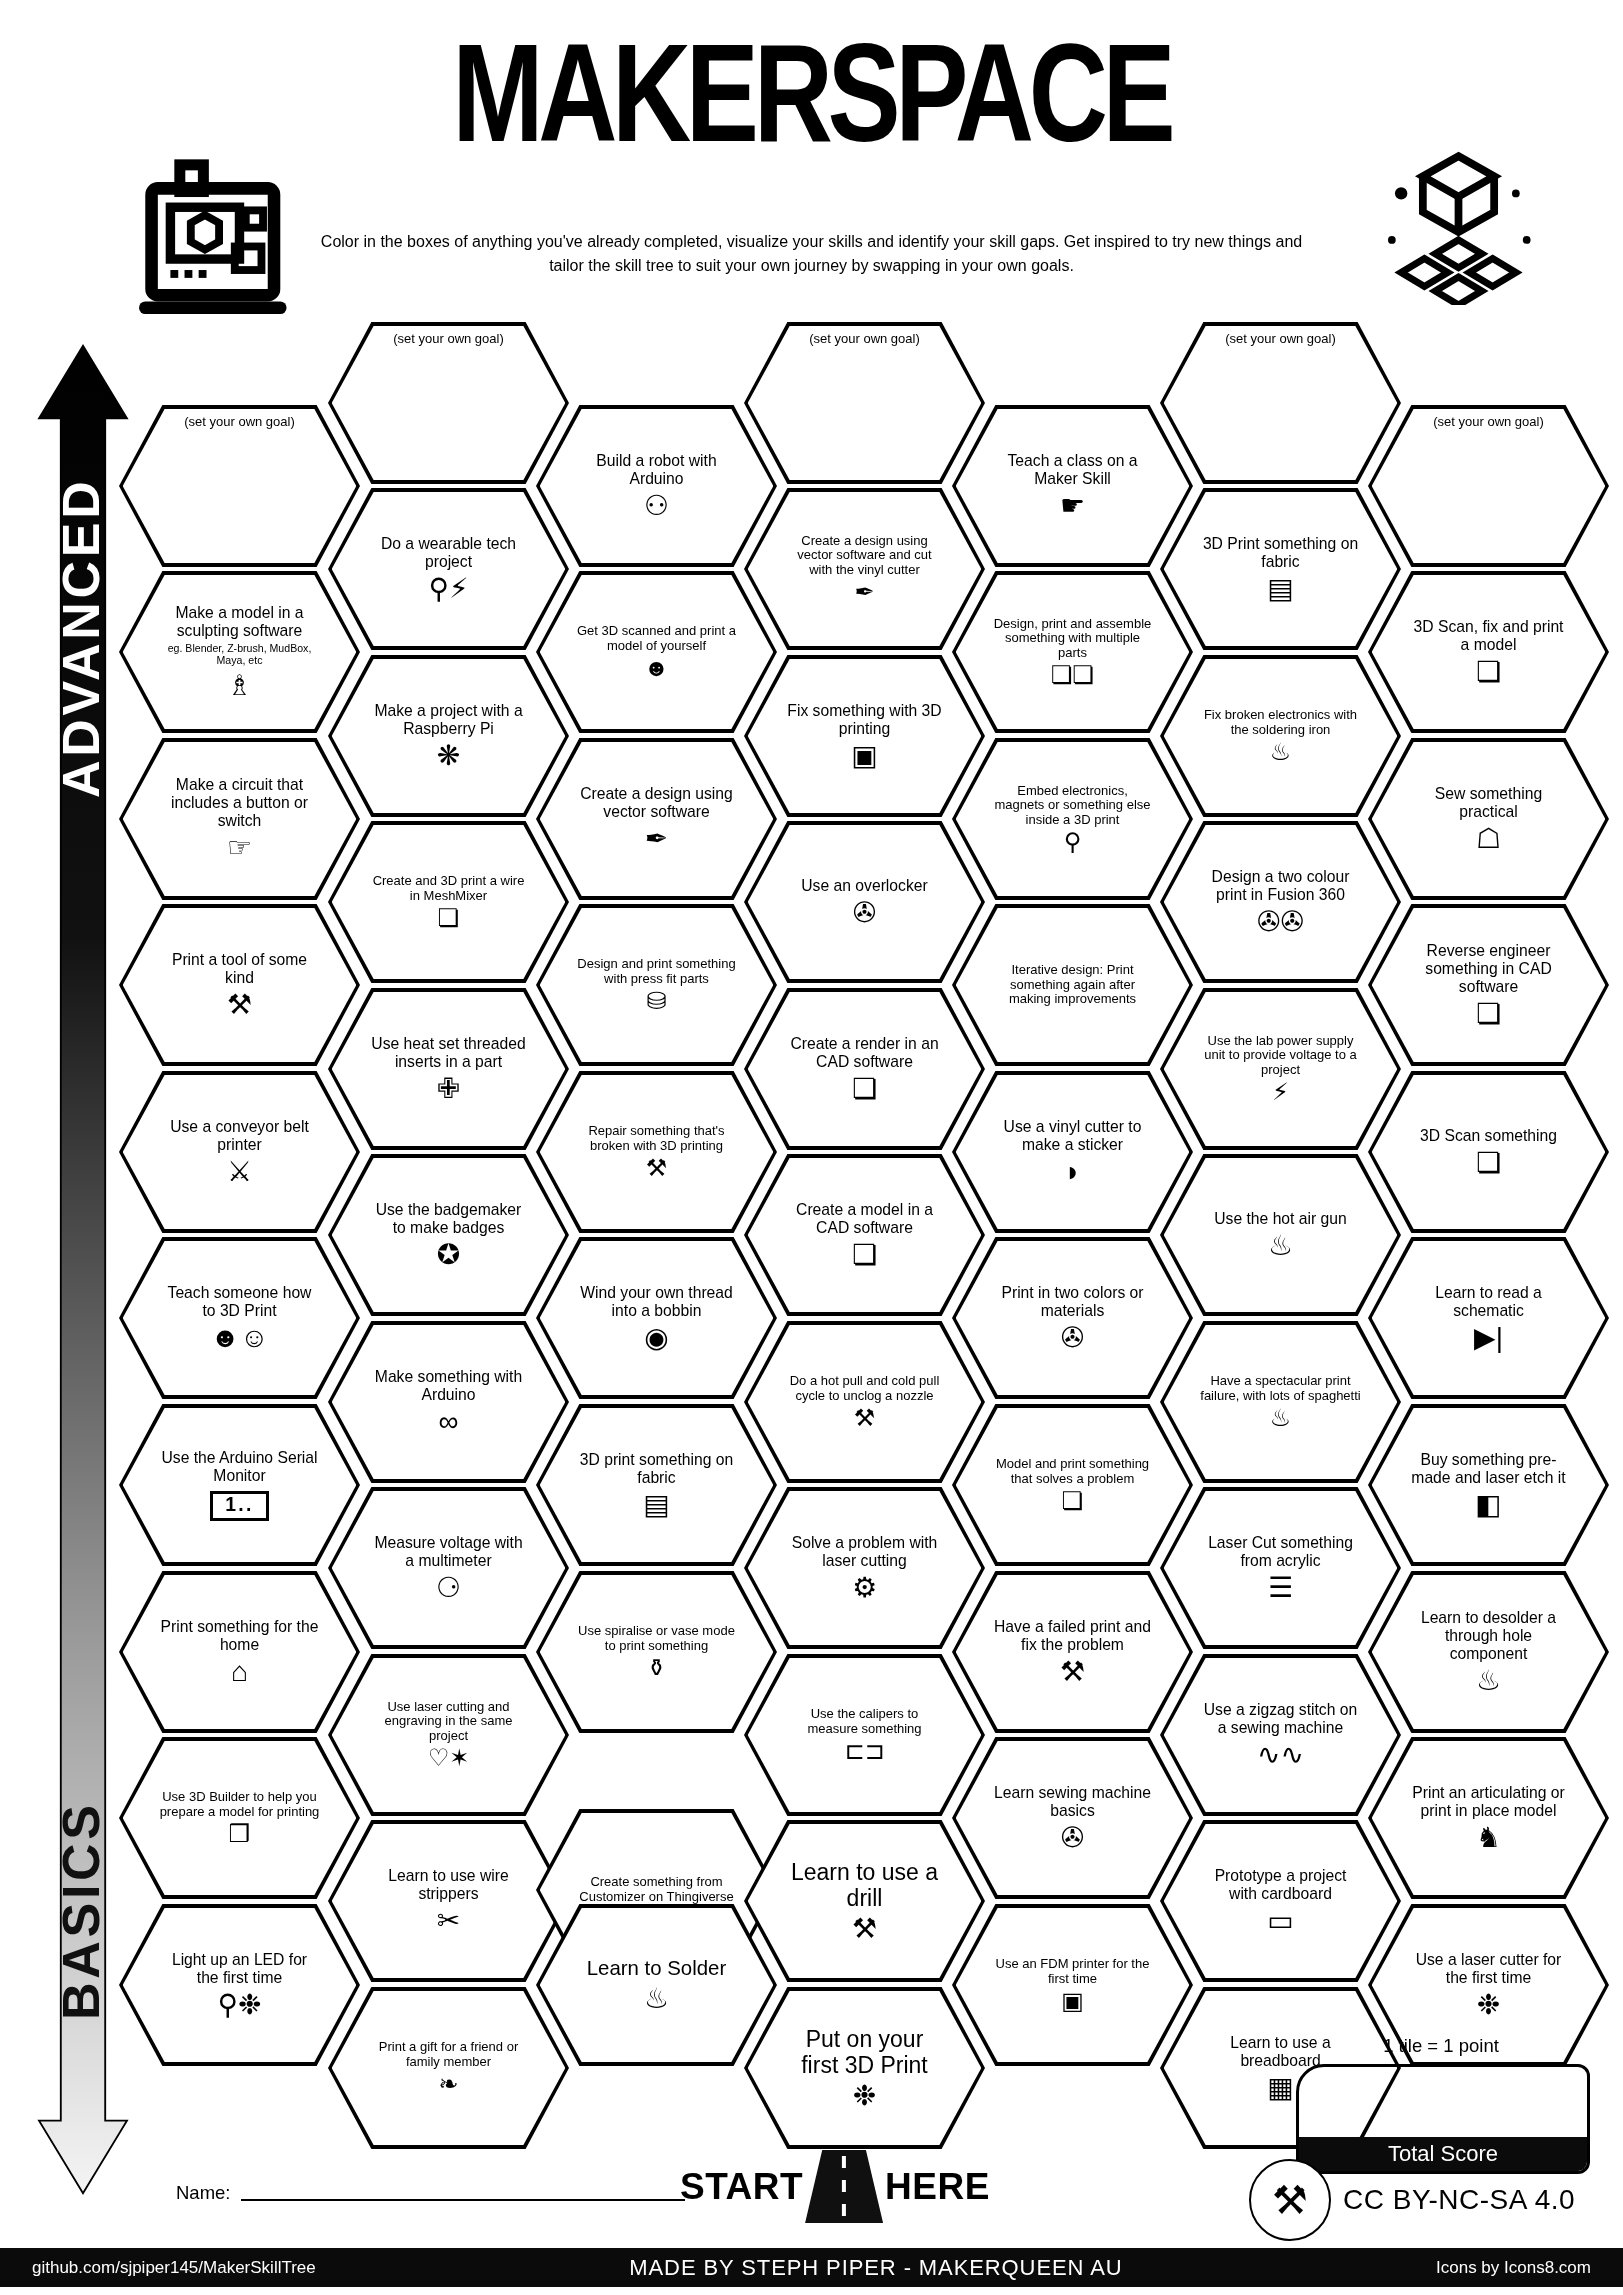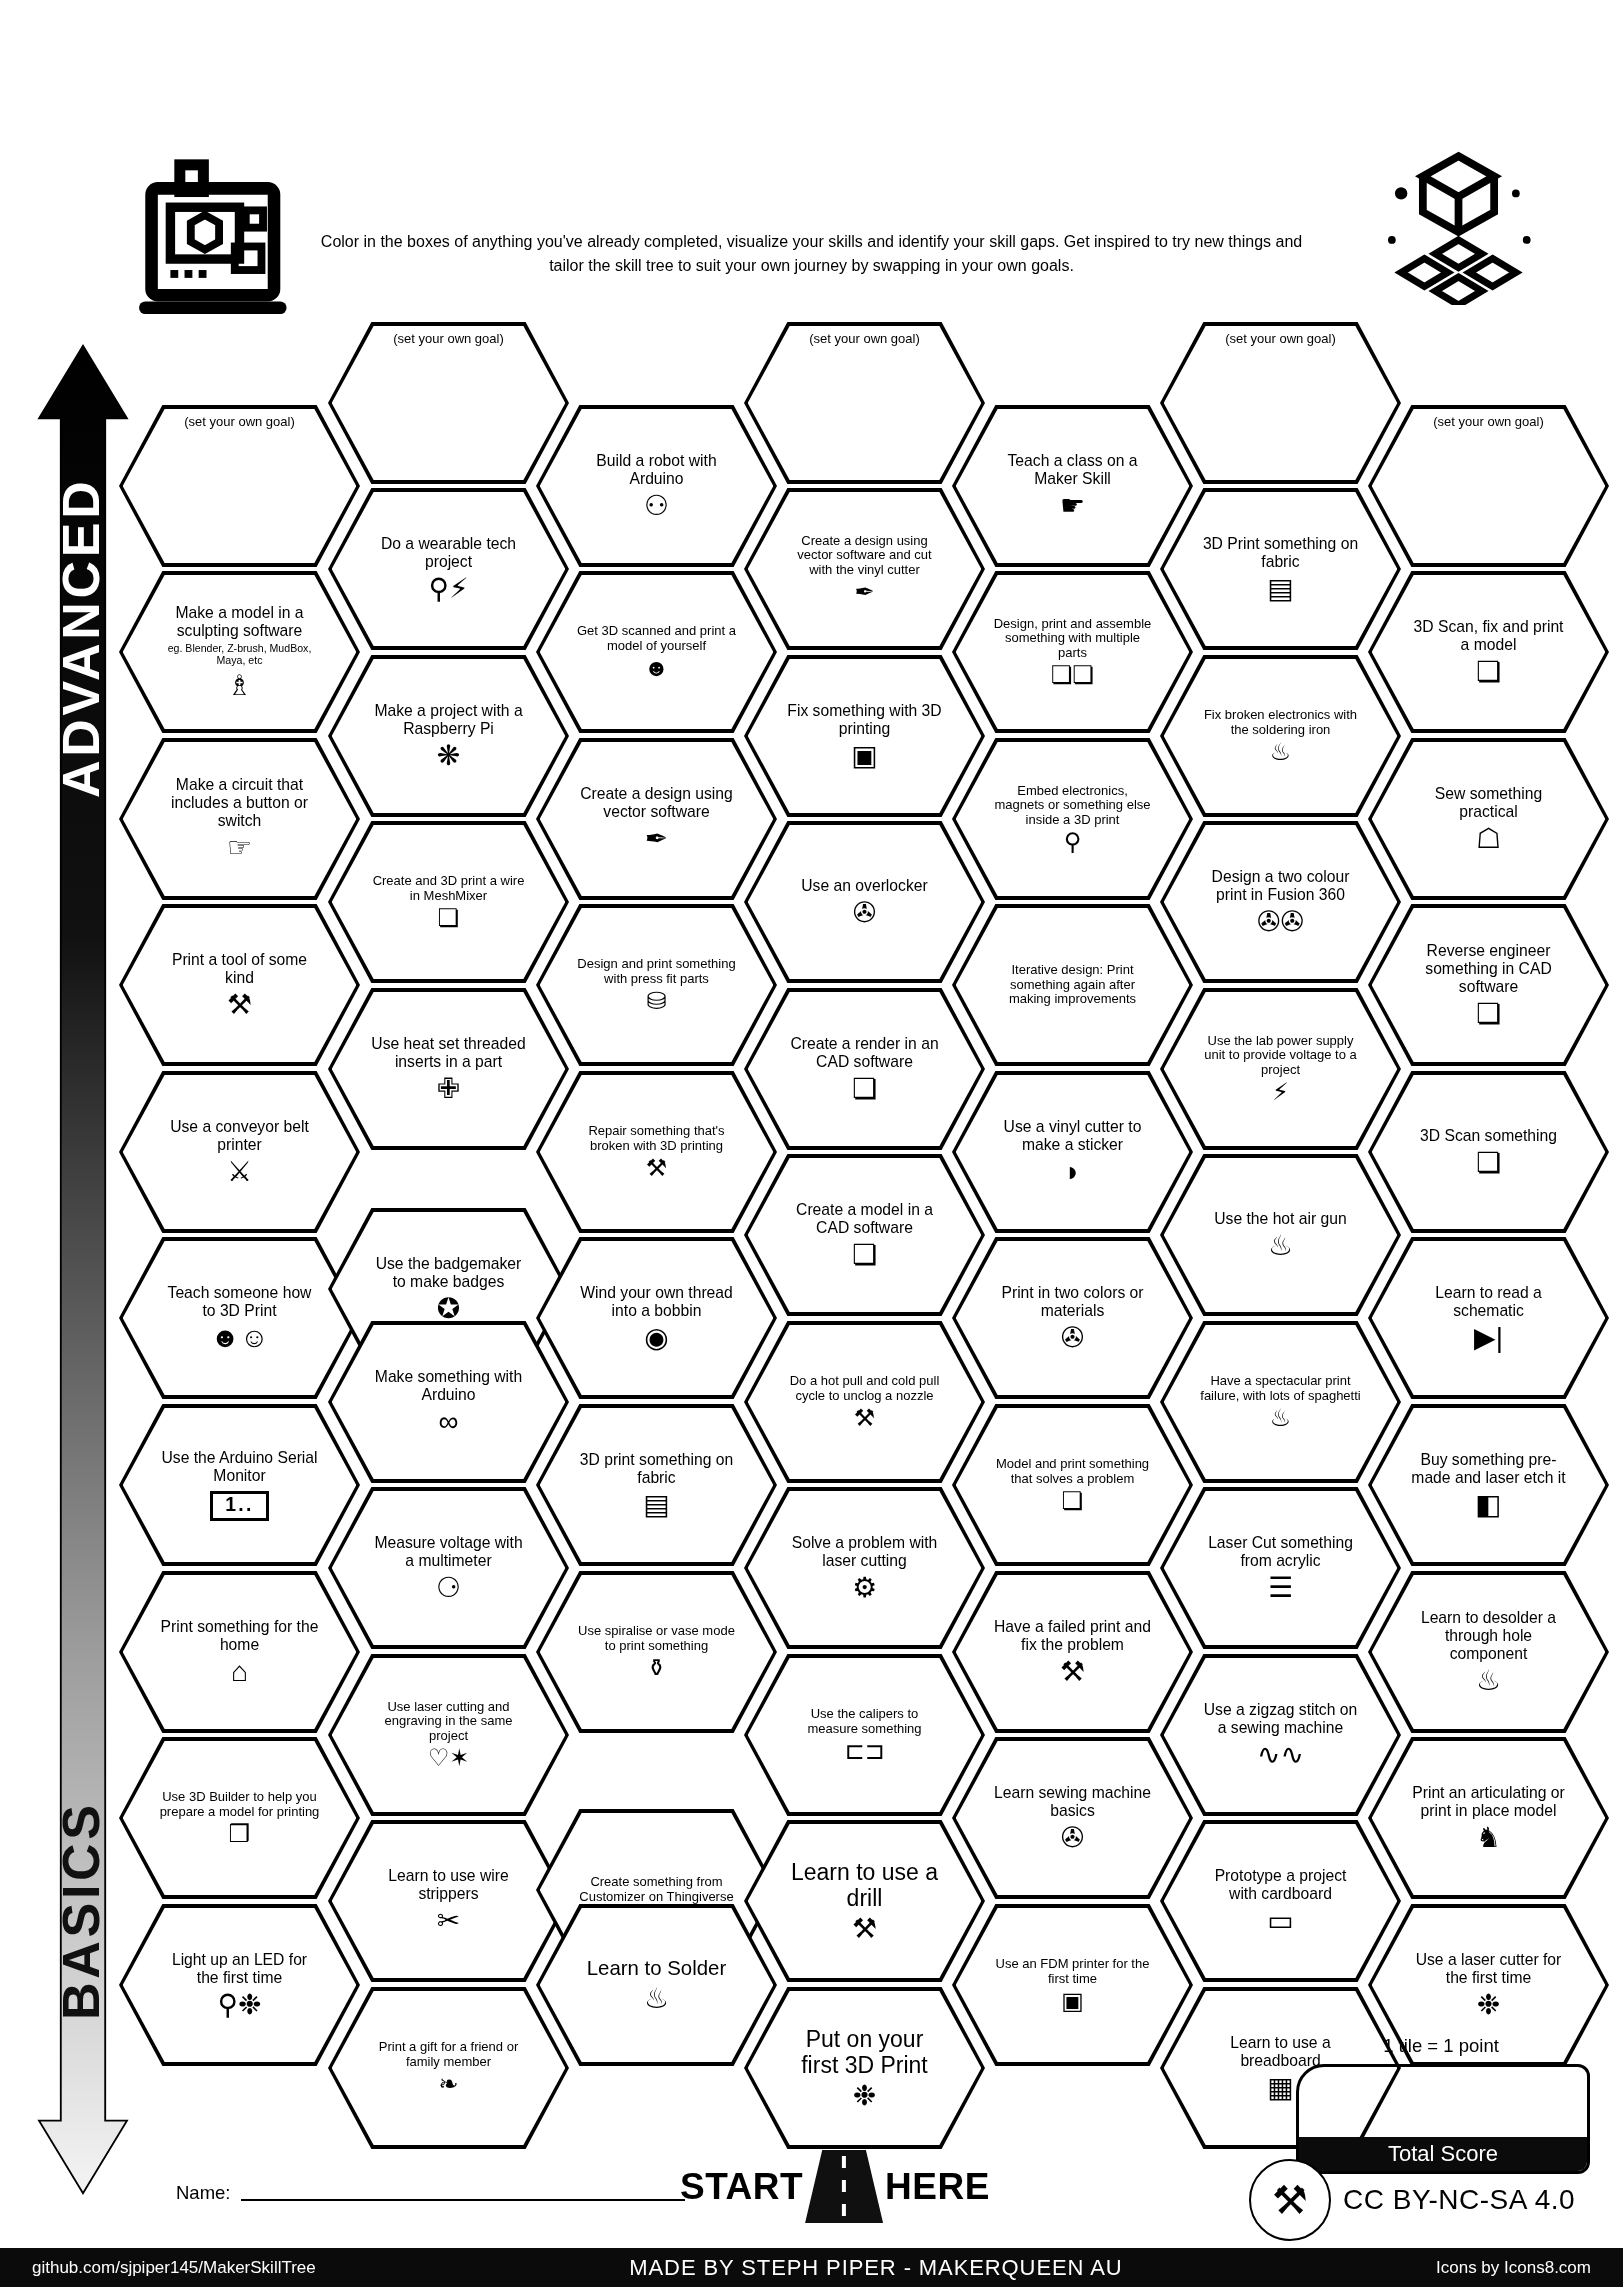--- a/index.html
+++ b/index.html
@@ -93,20 +93,23 @@
     <polygon points="50,58 65,67 50,76 35,67" fill="none" stroke="#000" stroke-width="4.5"></polygon>
     <polygon points="28,70 43,79 28,88 13,79" fill="none" stroke="#000" stroke-width="4.5"></polygon>
     <polygon points="72,70 87,79 72,88 57,79" fill="none" stroke="#000" stroke-width="4.5"></polygon>
     <polygon points="50,82 65,91 50,100 35,91" fill="none" stroke="#000" stroke-width="4.5"></polygon>
     <circle cx="13" cy="28" r="4" fill="#000"></circle>
       <circle cx="87" cy="28" r="2.5" fill="#000"></circle>
     <circle cx="7" cy="58" r="2.5" fill="#000"></circle>
       <circle cx="94" cy="58" r="2.5" fill="#000"></circle>
   </svg>
 
+  <div class="title-wrap">
+    <div class="title">MAKERSPACE</div>
+  </div>
   <div class="description">Color in the boxes of anything you've already completed, visualize your skills and identify your skill gaps.  Get inspired to try new things and tailor the skill tree to suit your own journey by swapping in your own goals.</div>
 
   <svg class="axis" width="102" height="1855" viewBox="0 0 220 4010">
     <defs>
       <linearGradient id="g" x1="0" y1="0" x2="0" y2="1">
         <stop offset="0" stop-color="#000"></stop>
           <stop offset="0.32" stop-color="#111"></stop>
         <stop offset="0.7" stop-color="#9a9a9a"></stop>
           <stop offset="1" stop-color="#f4f4f4"></stop>
       </linearGradient>
@@ -214,21 +217,21 @@
           <span class="icon">❏</span>
         </div>
       </div>
       <div class="hex" style="left: 328px; top: 988px;">
         <div class="hex-inner"></div>
         <div class="hex-content">
           <span class="hex-label">Use heat set threaded inserts in a part</span>
           <span class="icon">✙</span>
         </div>
       </div>
-      <div class="hex" style="left: 328px; top: 1208px;">
+      <div class="hex" style="left: 328px; top: 1154px;">
         <div class="hex-inner"></div>
         <div class="hex-content">
           <span class="hex-label">Use the badgemaker to make badges</span>
           <span class="icon">✪</span>
         </div>
       </div>
       <div class="hex" style="left: 328px; top: 1321px;">
         <div class="hex-inner"></div>
         <div class="hex-content">
           <span class="hex-label">Make something with Arduino</span>

